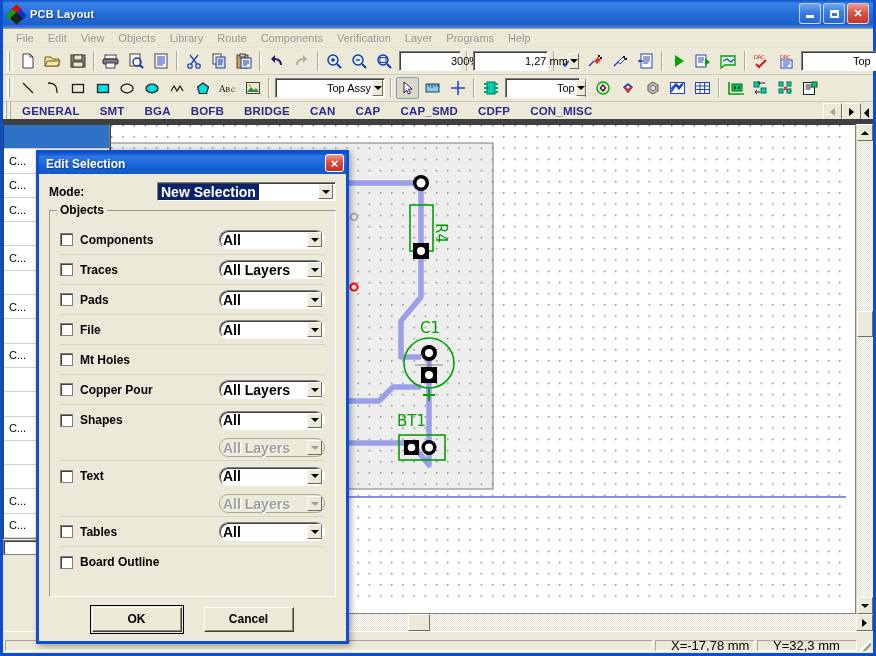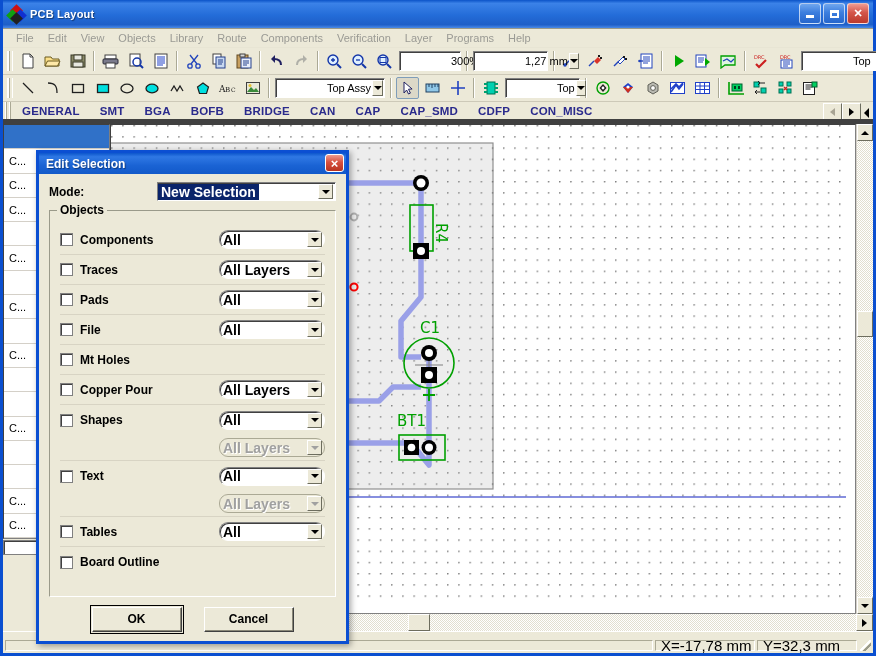--- a/index.html
+++ b/index.html
@@ -199,21 +199,21 @@
 
   
   #statusbar {
     height:22px; flex:none; background:#ece9d8;
     display:flex; align-items:stretch;
     border-top:1px solid #fff;
   }
   .sb-cell {
     border:1px solid #aba995; border-right-color:#fff; border-bottom-color:#fff;
     margin:8px 0 2px 2px; display:flex; align-items:center;
-    padding:0 5px; font-size:15px; color:#000; white-space:nowrap;
+    padding:0 15px; font-size:13px; color:#000; white-space:nowrap;
   }
   #sb-main { flex:1; }
   #sb-x { width:100px; flex:none; }
   #sb-y { width:100px; flex:none; }
   #sb-grip { width:16px; flex:none; position:relative; }
   #sb-grip::after {
     content:''; position:absolute; right:2px; bottom:2px; width:11px; height:11px;
     background:
       linear-gradient(135deg, transparent 45%, #fff 45% 58%, transparent 58%),
       linear-gradient(135deg, transparent 62%, #9a9a8a 62% 75%, transparent 75%);

